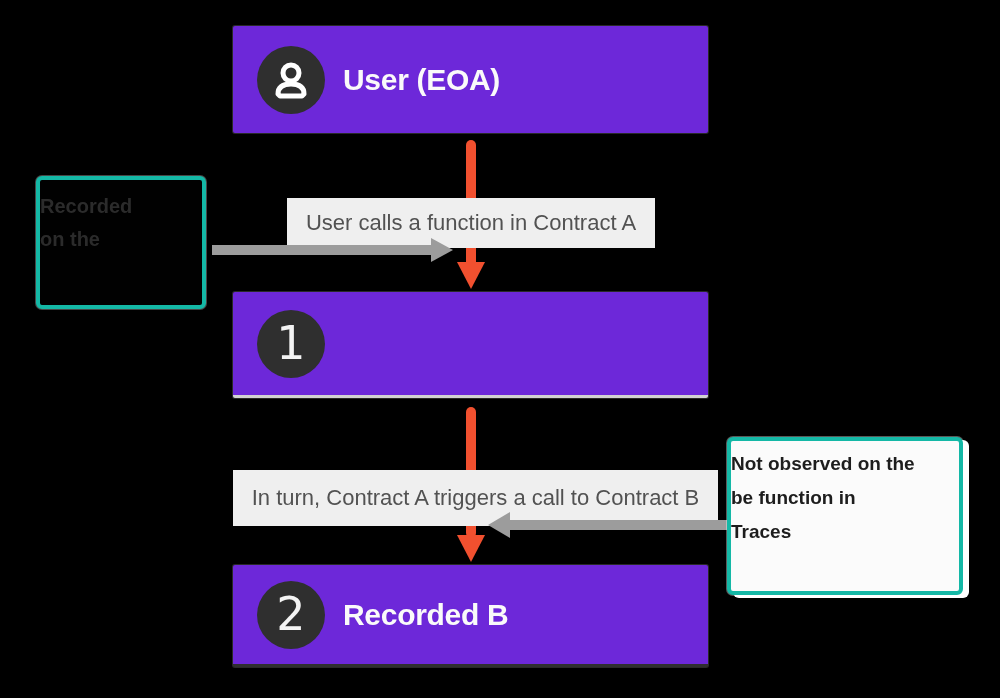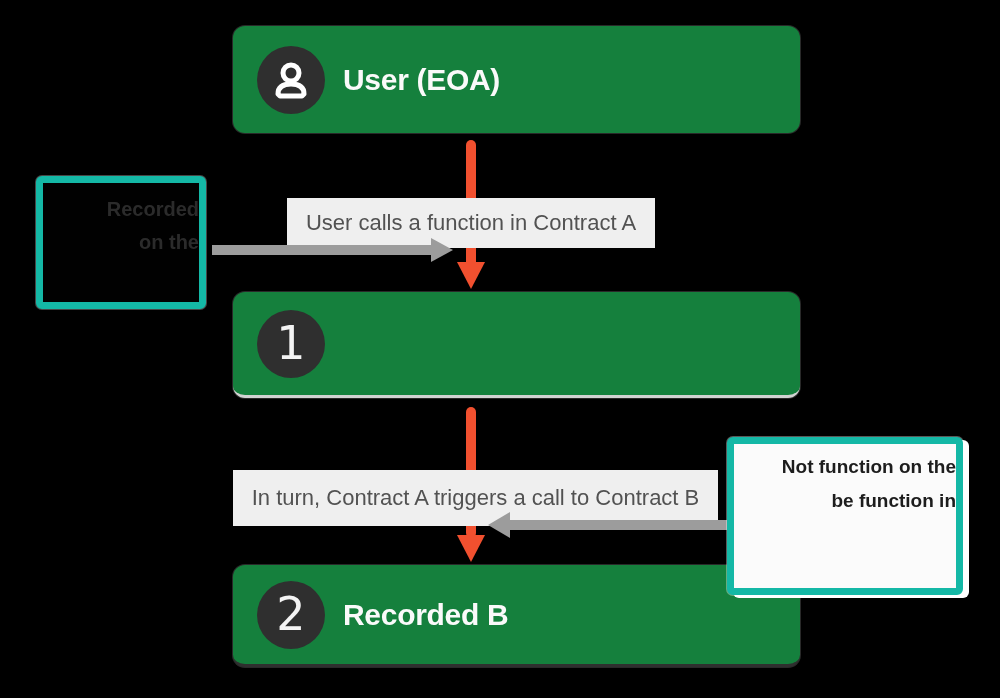--- a/index.html
+++ b/index.html
@@ -3,21 +3,21 @@
 <meta charset="utf-8">
 <style>
   html,body{margin:0;padding:0;background:#000;}
   #canvas{
     position:relative;width:1000px;height:698px;background:#000000;
     overflow:hidden;font-family:"Liberation Sans","DejaVu Sans",sans-serif;
     -webkit-font-smoothing:antialiased;
   }
   
   .node-box{
-    position:absolute;left:233px;width:567px;background:#15803d;border-radius:12px;
+    position:absolute;left:233px;width:475px;background:#6d28d9;border-radius:2px;
     box-shadow:0 0 0 1px rgba(255,255,255,0.16);
     display:flex;align-items:center;padding-left:24px;box-sizing:border-box;z-index:4;
   }
   .node-box .badge-circle{
     width:68px;height:68px;border-radius:50%;background:#2f2f2f;flex:0 0 auto;
     display:flex;align-items:center;justify-content:center;
   }
   .node-label{
     margin-left:18px;color:#fafafa;font-weight:700;font-size:30px;letter-spacing:-0.3px;
     white-space:nowrap;
@@ -60,22 +60,22 @@
     border-left:22px solid #9c9c9c;
   }
   #g-head-right{
     position:absolute;left:488px;top:512px;width:0;height:0;z-index:3;
     border-top:13px solid transparent;border-bottom:13px solid transparent;
     border-right:22px solid #9c9c9c;
   }
 
   
   .note{
-    position:absolute;box-sizing:border-box;border:7px solid #14b8a6;border-radius:6px;
-    text-align:right;font-weight:700;z-index:5;
+    position:absolute;box-sizing:border-box;border:4px solid #14b8a6;border-radius:6px;
+    text-align:left;font-weight:700;z-index:5;
   }
   #note-left{
     left:36px;top:176px;width:170px;height:133px;background:#010101;color:#2b2b2b;
     font-size:20px;line-height:33px;padding-top:10px;
     box-shadow:0 0 0 1px rgba(255,255,255,0.28);
   }
   #note-right{
     left:727px;top:437px;width:236px;height:158px;background:#fbfbfb;color:#1d1d1d;
     font-size:19px;line-height:34px;padding-top:6px;
     box-shadow:6px 3px 0 #ffffff,0 0 0 1px rgba(255,255,255,0.35);
@@ -130,17 +130,18 @@
     </div>
     <div class="node-label">Recorded B</div>
   </div>
 
   <div id="note-left" class="note">
     <span class="note-line">Recorded</span>
     <span class="note-line">on the</span>
   </div>
 
   <div id="note-right" class="note">
-    <span class="note-line">Not function on the</span>
+    <span class="note-line">Not observed on the</span>
     <span class="note-line">be function in</span>
+    <span class="note-line">Traces</span>
   </div>
 
 </div>
 
 </body></html>

